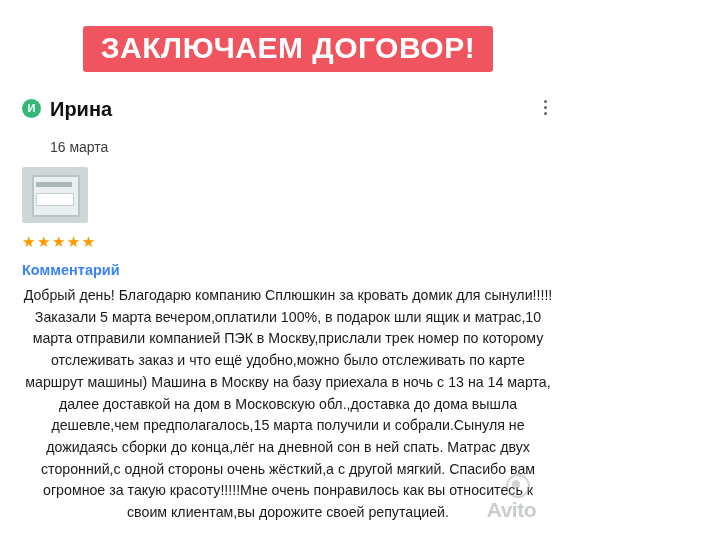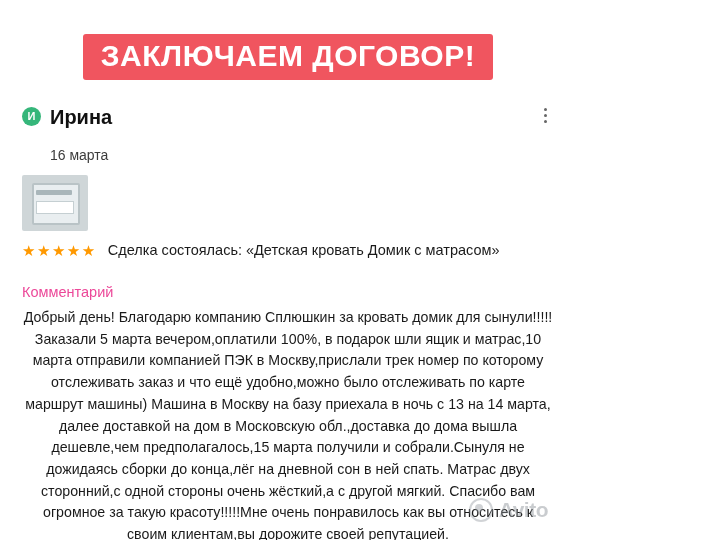--- a/index.html
+++ b/index.html
@@ -14,21 +14,21 @@
     color: #1a1a1a;
     overflow: hidden;
     position: relative;
   }
 
   .page {
     position: relative;
     width: 576px;
     height: 540px;
     box-sizing: border-box;
-    padding: 8px 22px;
+    padding: 0 22px;
   }
 
   
   .banner-wrap {
     display: flex;
     justify-content: center;
     padding-top: 26px;
   }
   .banner {
     background: #f0555f;
@@ -146,42 +146,43 @@
     white-space: nowrap;
   }
   .deal-text {
     margin-left: 11px;
     font-size: 14.5px;
     color: #1a1a1a;
   }
 
   
   .comment-title {
-    margin-top: 26px;
+    margin-top: 13px;
     font-size: 14.5px;
-    font-weight: normal;
-    color: #ec4899;
+    font-weight: bold;
+    color: #3b82f6;
   }
   .comment-body {
     margin-top: 7px;
     font-size: 14.2px;
     line-height: 1.53;
     color: #1a1a1a;
     text-align: center;
     max-width: 672px;
   }
 
   
   .watermark {
     position: absolute;
-    right: 28px;
+    right: 40px;
     bottom: 18px;
     display: flex;
     align-items: flex-end;
     opacity: 0.45;
+    flex-direction: column;
   }
   .watermark .wm-circle {
     width: 20px;
     height: 20px;
     border-radius: 50%;
     border: 2px solid #9aa0a6;
     position: relative;
     margin-right: 6px;
   }
   .watermark .wm-circle:after {
@@ -224,21 +225,20 @@
   </div>
 
   <div class="thumb">
     <div class="bed-frame"></div>
     <div class="bed-rail"></div>
     <div class="bed-mattress"></div>
   </div>
 
   <div class="rating-row">
     <div class="stars">★★★★★</div>
-    <div class="deal-text">Сделка состоялась: «Детская кровать Домик с матрасом»</div>
   </div>
 
   <div class="comment-title">Комментарий</div>
   <div class="comment-body">Добрый день! Благодарю компанию Сплюшкин за кровать домик для сынули!!!!!Заказали 5 марта вечером,оплатили 100%, в подарок шли ящик и матрас,10 марта отправили компанией ПЭК в Москву,прислали трек номер по которому отслеживать заказ и что ещё удобно,можно было отслеживать по карте маршрут машины) Машина в Москву на базу приехала в ночь с 13 на 14 марта, далее доставкой на дом в Московскую обл.,доставка до дома вышла дешевле,чем предполагалось,15 марта получили и собрали.Сынуля не дожидаясь сборки до конца,лёг на дневной сон в ней спать. Матрас двух сторонний,с одной стороны очень жёсткий,а с другой мягкий. Спасибо вам огромное за такую красоту!!!!!Мне очень понравилось как вы относитесь к своим клиентам,вы дорожите своей репутацией.</div>
 
   <div class="watermark">
     <div class="wm-circle"></div>
     <div class="wm-text">Avito</div>
   </div>
 

